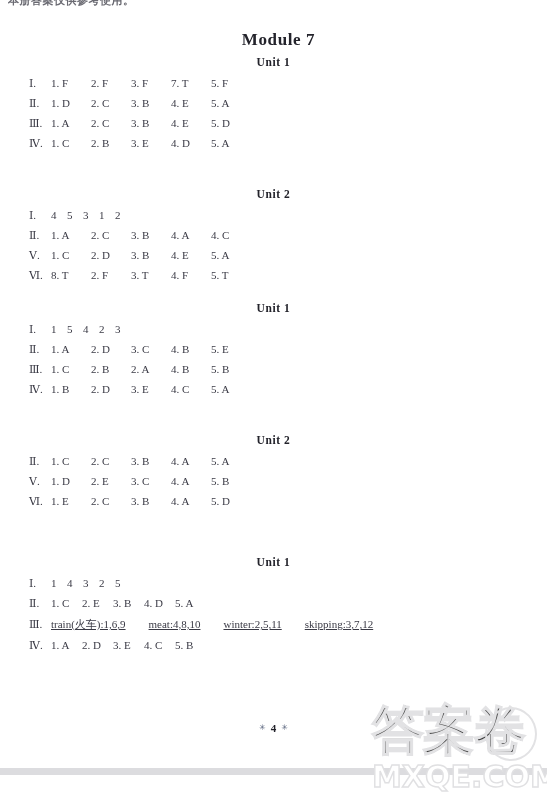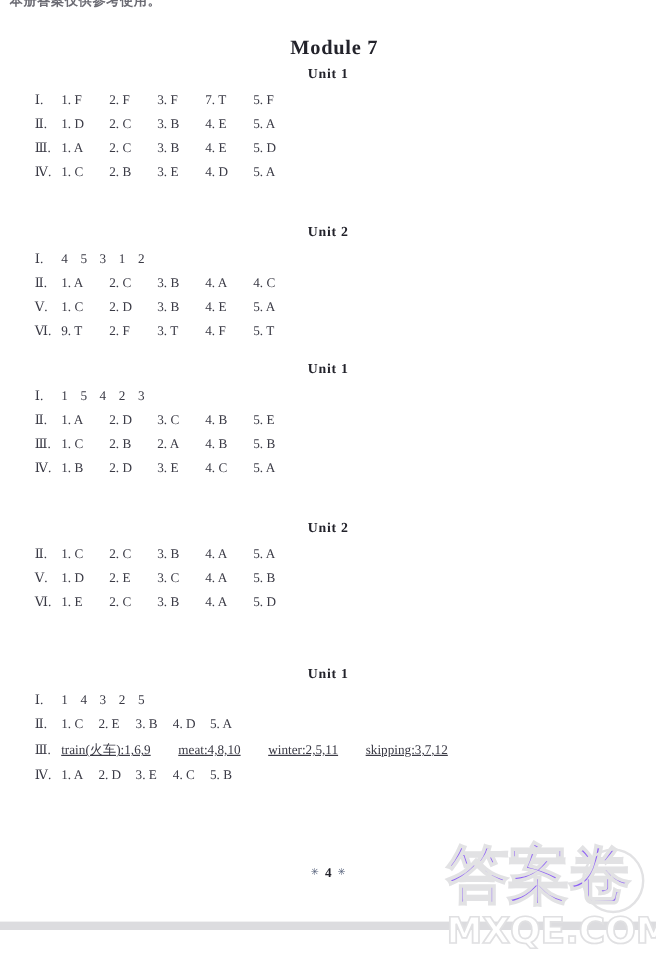--- a/index.html
+++ b/index.html
@@ -139,21 +139,21 @@
     user-select: none;
   }
   .wm-cn {
     position: absolute;
     left: 0;
     top: -2px;
     font-size: 52px;
     line-height: 60px;
     font-family: "DejaVu Sans", sans-serif;
     font-weight: bold;
-    color: #8b5cf6;
+    color: #404040;
     -webkit-text-stroke: 1.4px #e2e2e4;
     letter-spacing: -1px;
     white-space: nowrap;
   }
   .wm-circle {
     position: absolute;
     left: 113px;
     top: 5px;
     width: 48px;
     height: 50px;
@@ -244,21 +244,21 @@
             <div class="ans-line sp-wide" style="margin-top: 7px;">
               <span class="numeral">Ⅴ.</span>
               <span class="item">1. C</span>
               <span class="item">2. D</span>
               <span class="item">3. B</span>
               <span class="item">4. E</span>
               <span class="item">5. A</span>
             </div>
             <div class="ans-line sp-wide" style="margin-top: 7px;">
               <span class="numeral">Ⅵ.</span>
-              <span class="item">9. T</span>
+              <span class="item">8. T</span>
               <span class="item">2. F</span>
               <span class="item">3. T</span>
               <span class="item">4. F</span>
               <span class="item">5. T</span>
             </div>
           </div>
         </div>
       </div>
       <div style="position: absolute; left: 0px; right: 0px; top: 296px;">
         <div style="margin-top: 6px;">

